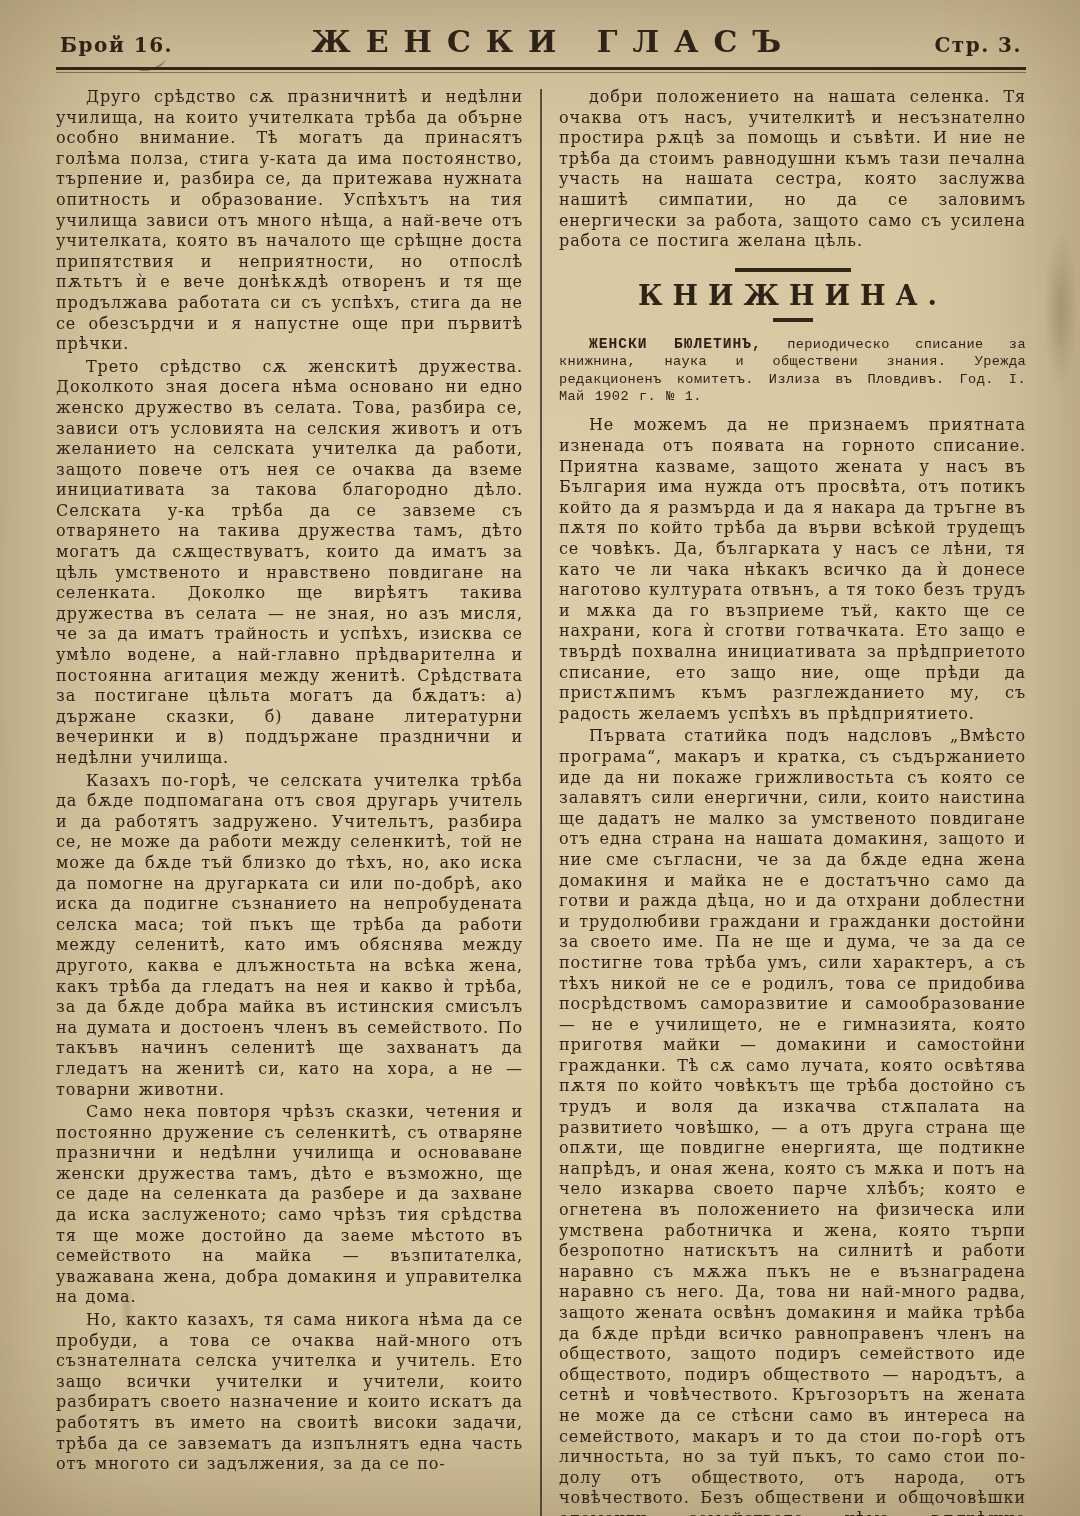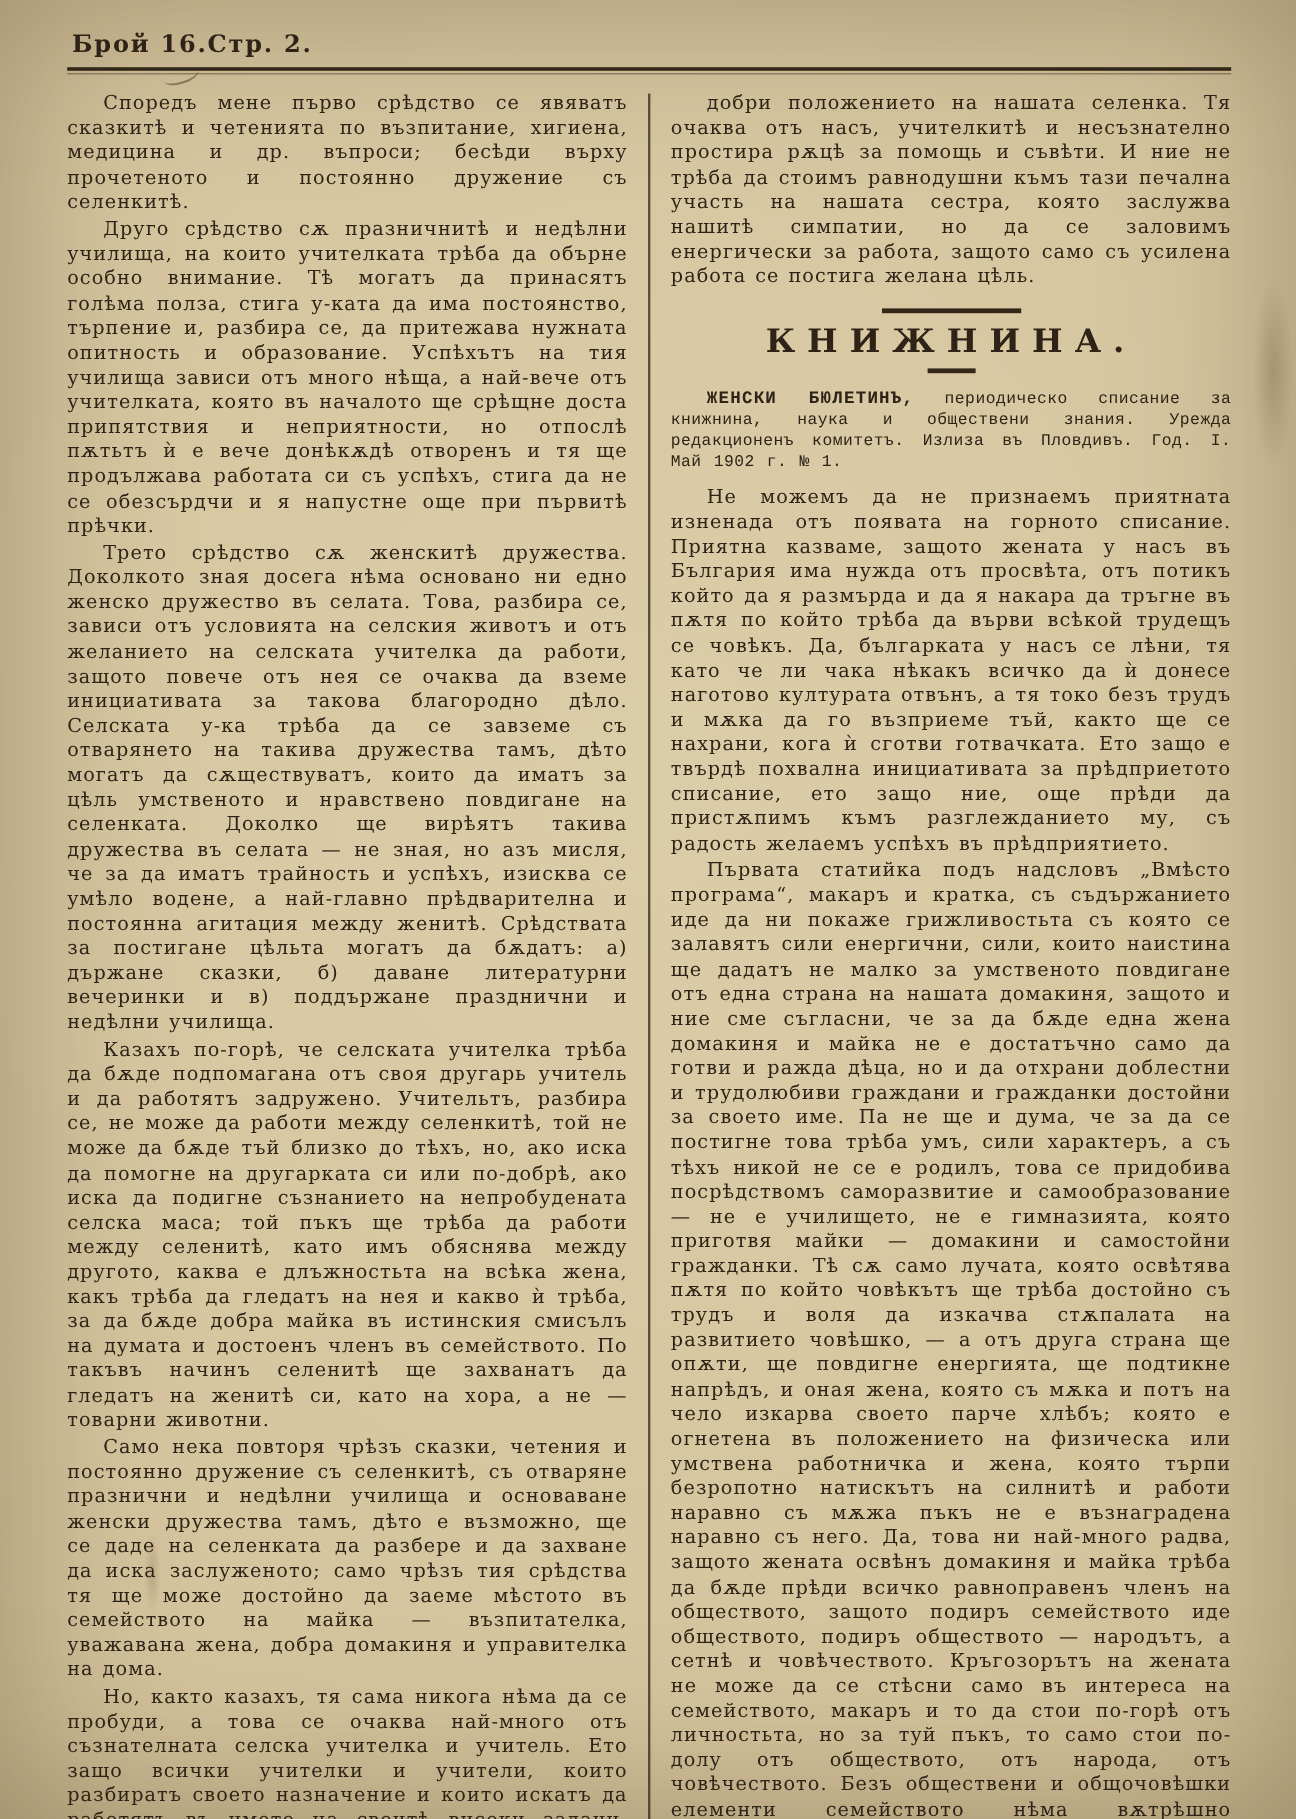--- a/index.html
+++ b/index.html
@@ -78,29 +78,29 @@
     background: radial-gradient(ellipse at center, rgba(70, 50, 25, 0.18), transparent 70%);
   }
 </style>
 </head>
 <body>
 
 <div class="page">
 
   <header class="masthead">
     <span class="issue">Брой 16.</span>
-    <span class="pagenum">Стр. 2.</span>
+    <h1 class="mast-title">ЖЕНСКИ ГЛАСЪ</h1>
+    <span class="pagenum">Стр. 3.</span>
   </header>
 
   <div class="head-rule"></div>
 
   <div class="content">
 
     <div class="col">
-      <p>Споредъ мене първо срѣдство се явяватъ сказкитѣ и четенията по възпитание, хигиена, медицина и др. въпроси; бесѣди върху прочетеното и постоянно дружение съ селенкитѣ.</p>
       <p>Друго срѣдство сѫ празничнитѣ и недѣлни училища, на които учителката трѣба да обърне особно внимание. Тѣ могатъ да принасятъ голѣма полза, стига у-ката да има постоянство, търпение и, разбира се, да притежава нужната опитность и образование. Успѣхътъ на тия училища зависи отъ много нѣща, а най-вече отъ учителката, която въ началото ще срѣщне доста припятствия и неприятности, но отпослѣ пѫтьтъ ѝ е вече донѣкѫдѣ отворенъ и тя ще продължава работата си съ успѣхъ, стига да не се обезсърдчи и я напустне още при първитѣ прѣчки.</p>
       <p>Трето срѣдство сѫ женскитѣ дружества. Доколкото зная досега нѣма основано ни едно женско дружество въ селата. Това, разбира се, зависи отъ условията на селския животъ и отъ желанието на селската учителка да работи, защото повече отъ нея се очаква да вземе инициативата за такова благородно дѣло. Селската у-ка трѣба да се завземе съ отварянето на такива дружества тамъ, дѣто могатъ да сѫществуватъ, които да иматъ за цѣль умственото и нравствено повдигане на селенката. Доколко ще вирѣятъ такива дружества въ селата — не зная, но азъ мисля, че за да иматъ трайность и успѣхъ, изисква се умѣло водене, а най-главно прѣдварителна и постоянна агитация между женитѣ. Срѣдствата за постигане цѣльта могатъ да бѫдатъ: а) държане сказки, б) даване литературни вечеринки и в) поддържане празднични и недѣлни училища.</p>
       <p>Казахъ по-горѣ, че селската учителка трѣба да бѫде подпомагана отъ своя другарь учитель и да работятъ задружено. Учительтъ, разбира се, не може да работи между селенкитѣ, той не може да бѫде тъй близко до тѣхъ, но, ако иска да помогне на другарката си или по-добрѣ, ако иска да подигне съзнанието на непробудената селска маса; той пъкъ ще трѣба да работи между селенитѣ, като имъ обяснява между другото, каква е длъжностьта на всѣка жена, какъ трѣба да гледатъ на нея и какво ѝ трѣба, за да бѫде добра майка въ истинския смисълъ на думата и достоенъ членъ въ семейството. По такъвъ начинъ селенитѣ ще захванатъ да гледатъ на женитѣ си, като на хора, а не — товарни животни.</p>
       <p>Само нека повторя чрѣзъ сказки, четения и постоянно дружение съ селенкитѣ, съ отваряне празнични и недѣлни училища и основаване женски дружества тамъ, дѣто е възможно, ще се даде на селенката да разбере и да захване да иска заслуженото; само чрѣзъ тия срѣдства тя ще може достойно да заеме мѣстото въ семейството на майка — възпитателка, уважавана жена, добра домакиня и управителка на дома.</p>
       <p>Но, както казахъ, тя сама никога нѣма да се пробуди, а това се очаква най-много отъ съзнателната селска учителка и учитель. Ето защо всички учителки и учители, които разбиратъ своето назначение и които искатъ да работятъ въ името на своитѣ високи задачи, трѣба да се завзематъ да изпълнятъ една часть отъ многото си задължения, за да се по-</p>
     </div>
 
     <div class="col-divider"></div>
 
     <div class="col">

